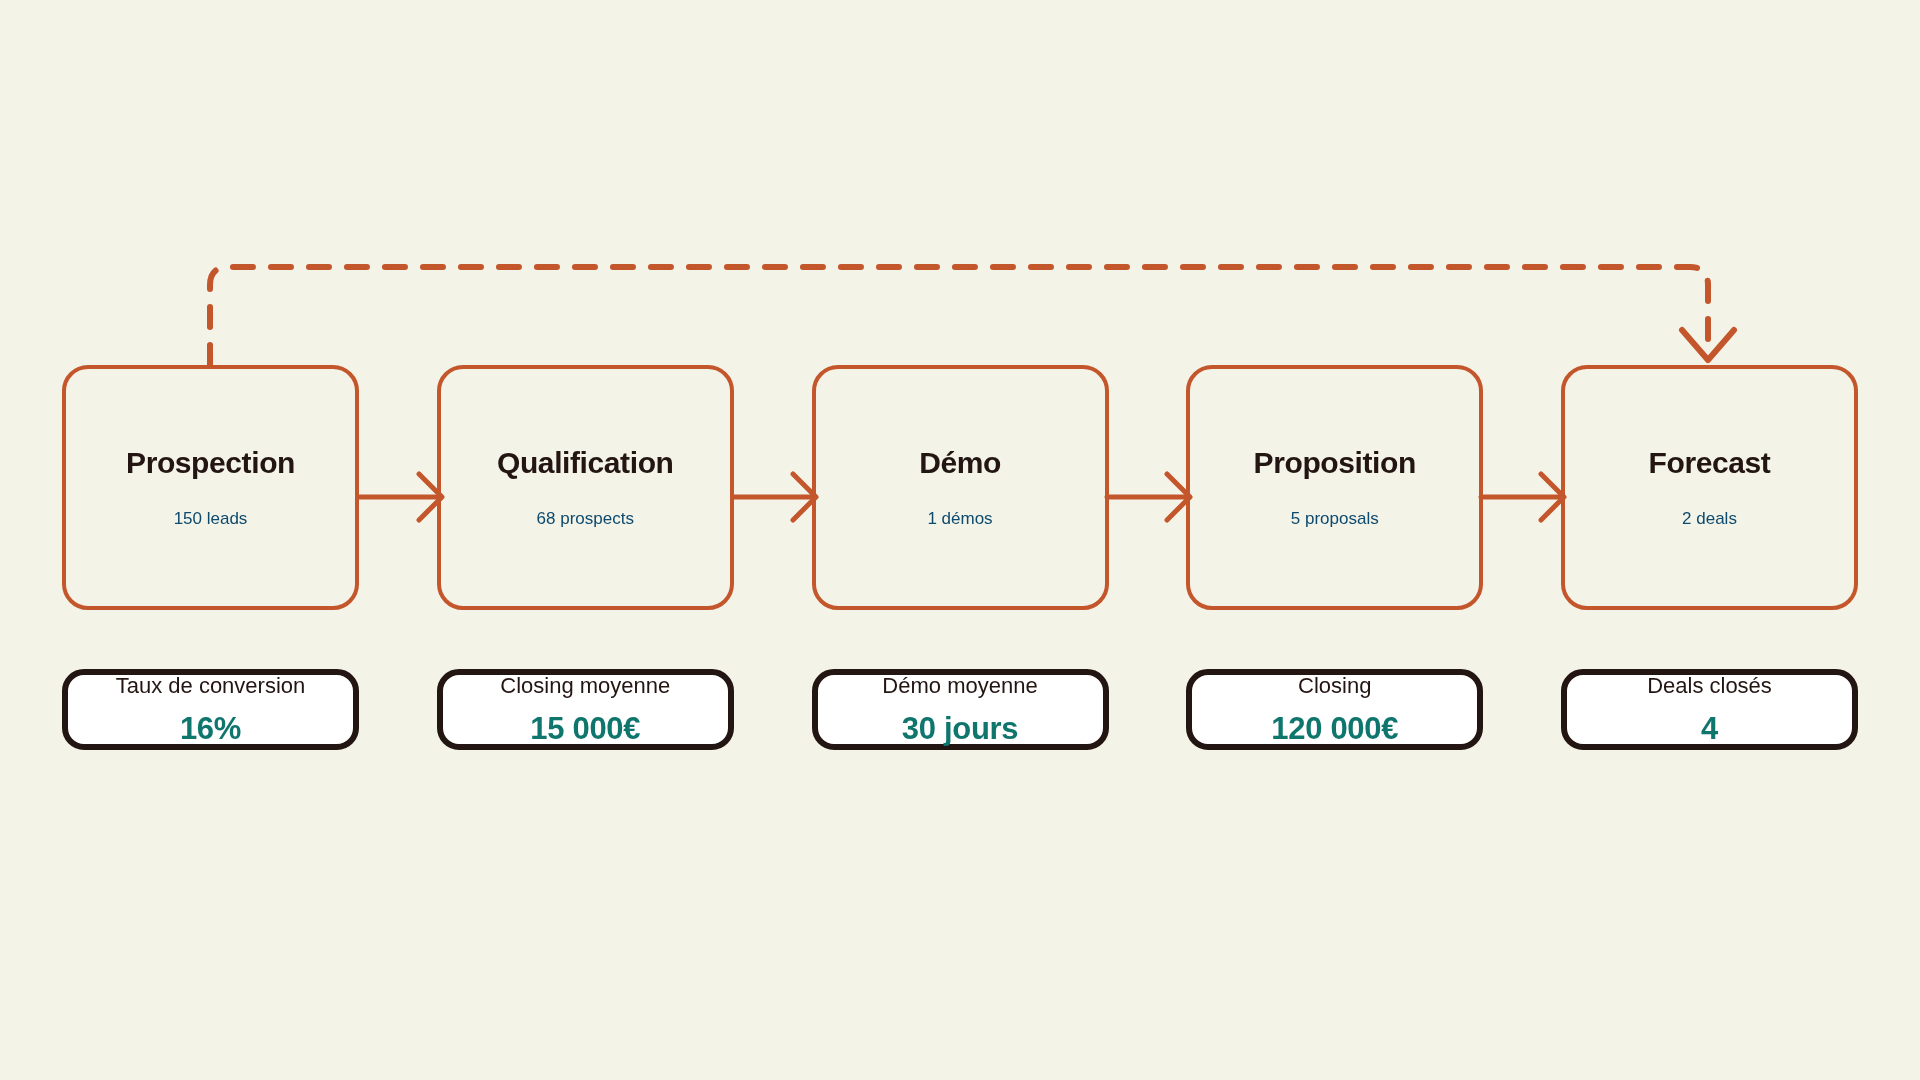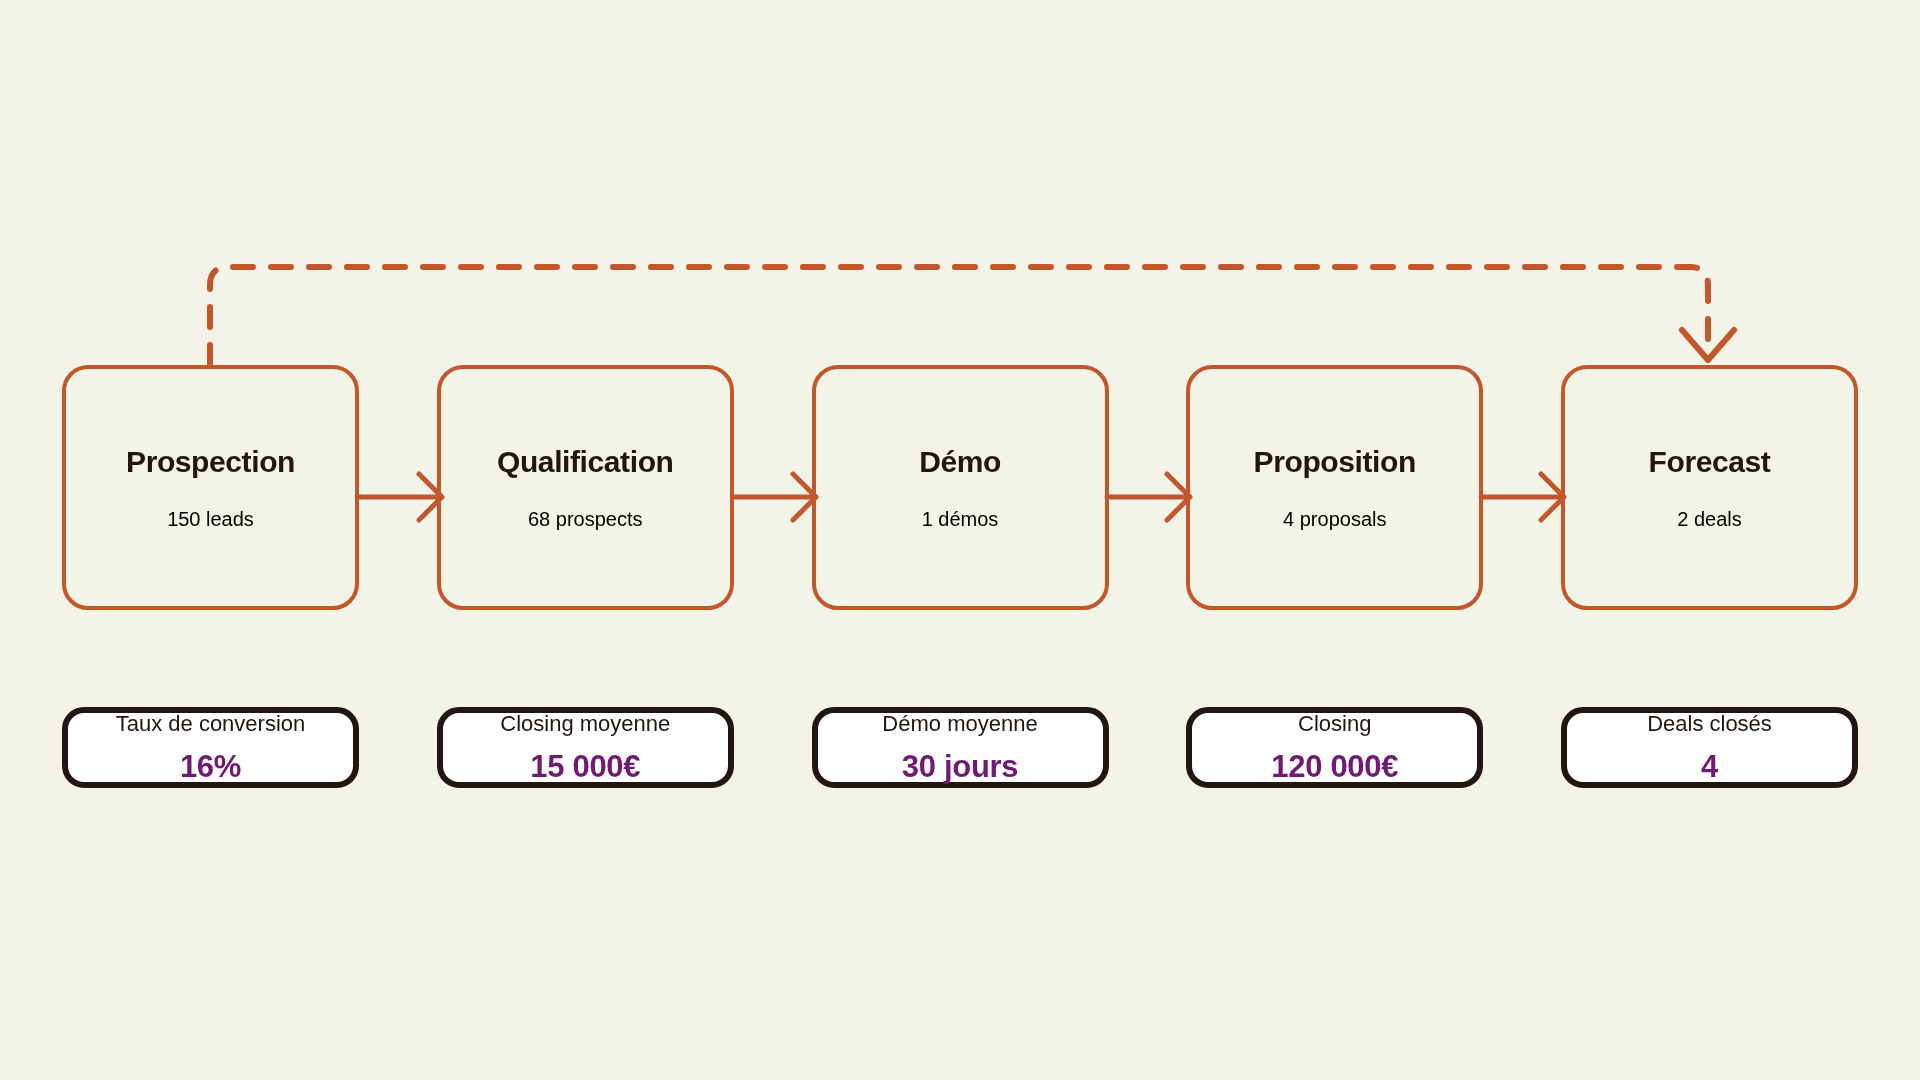--- a/index.html
+++ b/index.html
@@ -60,38 +60,38 @@
   .stage-title {
     font-size: 30px;
     font-weight: bold;
     color: #231512;
     letter-spacing: -0.4px;
     line-height: 1;
     margin: 0 0 32px 0;
     text-align: center;
   }
   .stage-count {
-    font-size: 20px;
+    font-size: 17px;
     font-weight: normal;
-    color: #000000;
+    color: #0c4a6e;
     line-height: 1;
     margin: 0;
     text-align: center;
   }
 
   
   #metric-row {
     position: absolute;
     left: 62px;
-    top: 643px;
+    top: 669px;
     width: 1796px;
     height: 145px;
     display: flex;
     justify-content: space-between;
-    align-items: flex-end;
+    align-items: flex-start;
   }
   .metric-card {
     width: 297px;
     box-sizing: border-box;
     border: 6px solid #231512;
     border-radius: 22px;
     background: #FFFFFF;
     display: flex;
     flex-direction: column;
     align-items: center;
@@ -101,21 +101,21 @@
     font-size: 22px;
     font-weight: normal;
     color: #231512;
     line-height: 1;
     margin: 0 0 16px 0;
     text-align: center;
   }
   .metric-value {
     font-size: 31px;
     font-weight: bold;
-    color: #701a75;
+    color: #0f766e;
     letter-spacing: -0.3px;
     line-height: 1;
     margin: 0;
     text-align: center;
     white-space: nowrap;
   }
 </style>
 </head>
 <body>
 
@@ -160,21 +160,21 @@
       <div class="stage-count">68 prospects</div>
     </div>
 
     <div class="stage-box">
       <div class="stage-title">Démo</div>
       <div class="stage-count">1 démos</div>
     </div>
 
     <div class="stage-box">
       <div class="stage-title">Proposition</div>
-      <div class="stage-count">4 proposals</div>
+      <div class="stage-count">5 proposals</div>
     </div>
 
     <div class="stage-box">
       <div class="stage-title">Forecast</div>
       <div class="stage-count">2 deals</div>
     </div>
 
   </div>
 
   <div id="metric-row">

